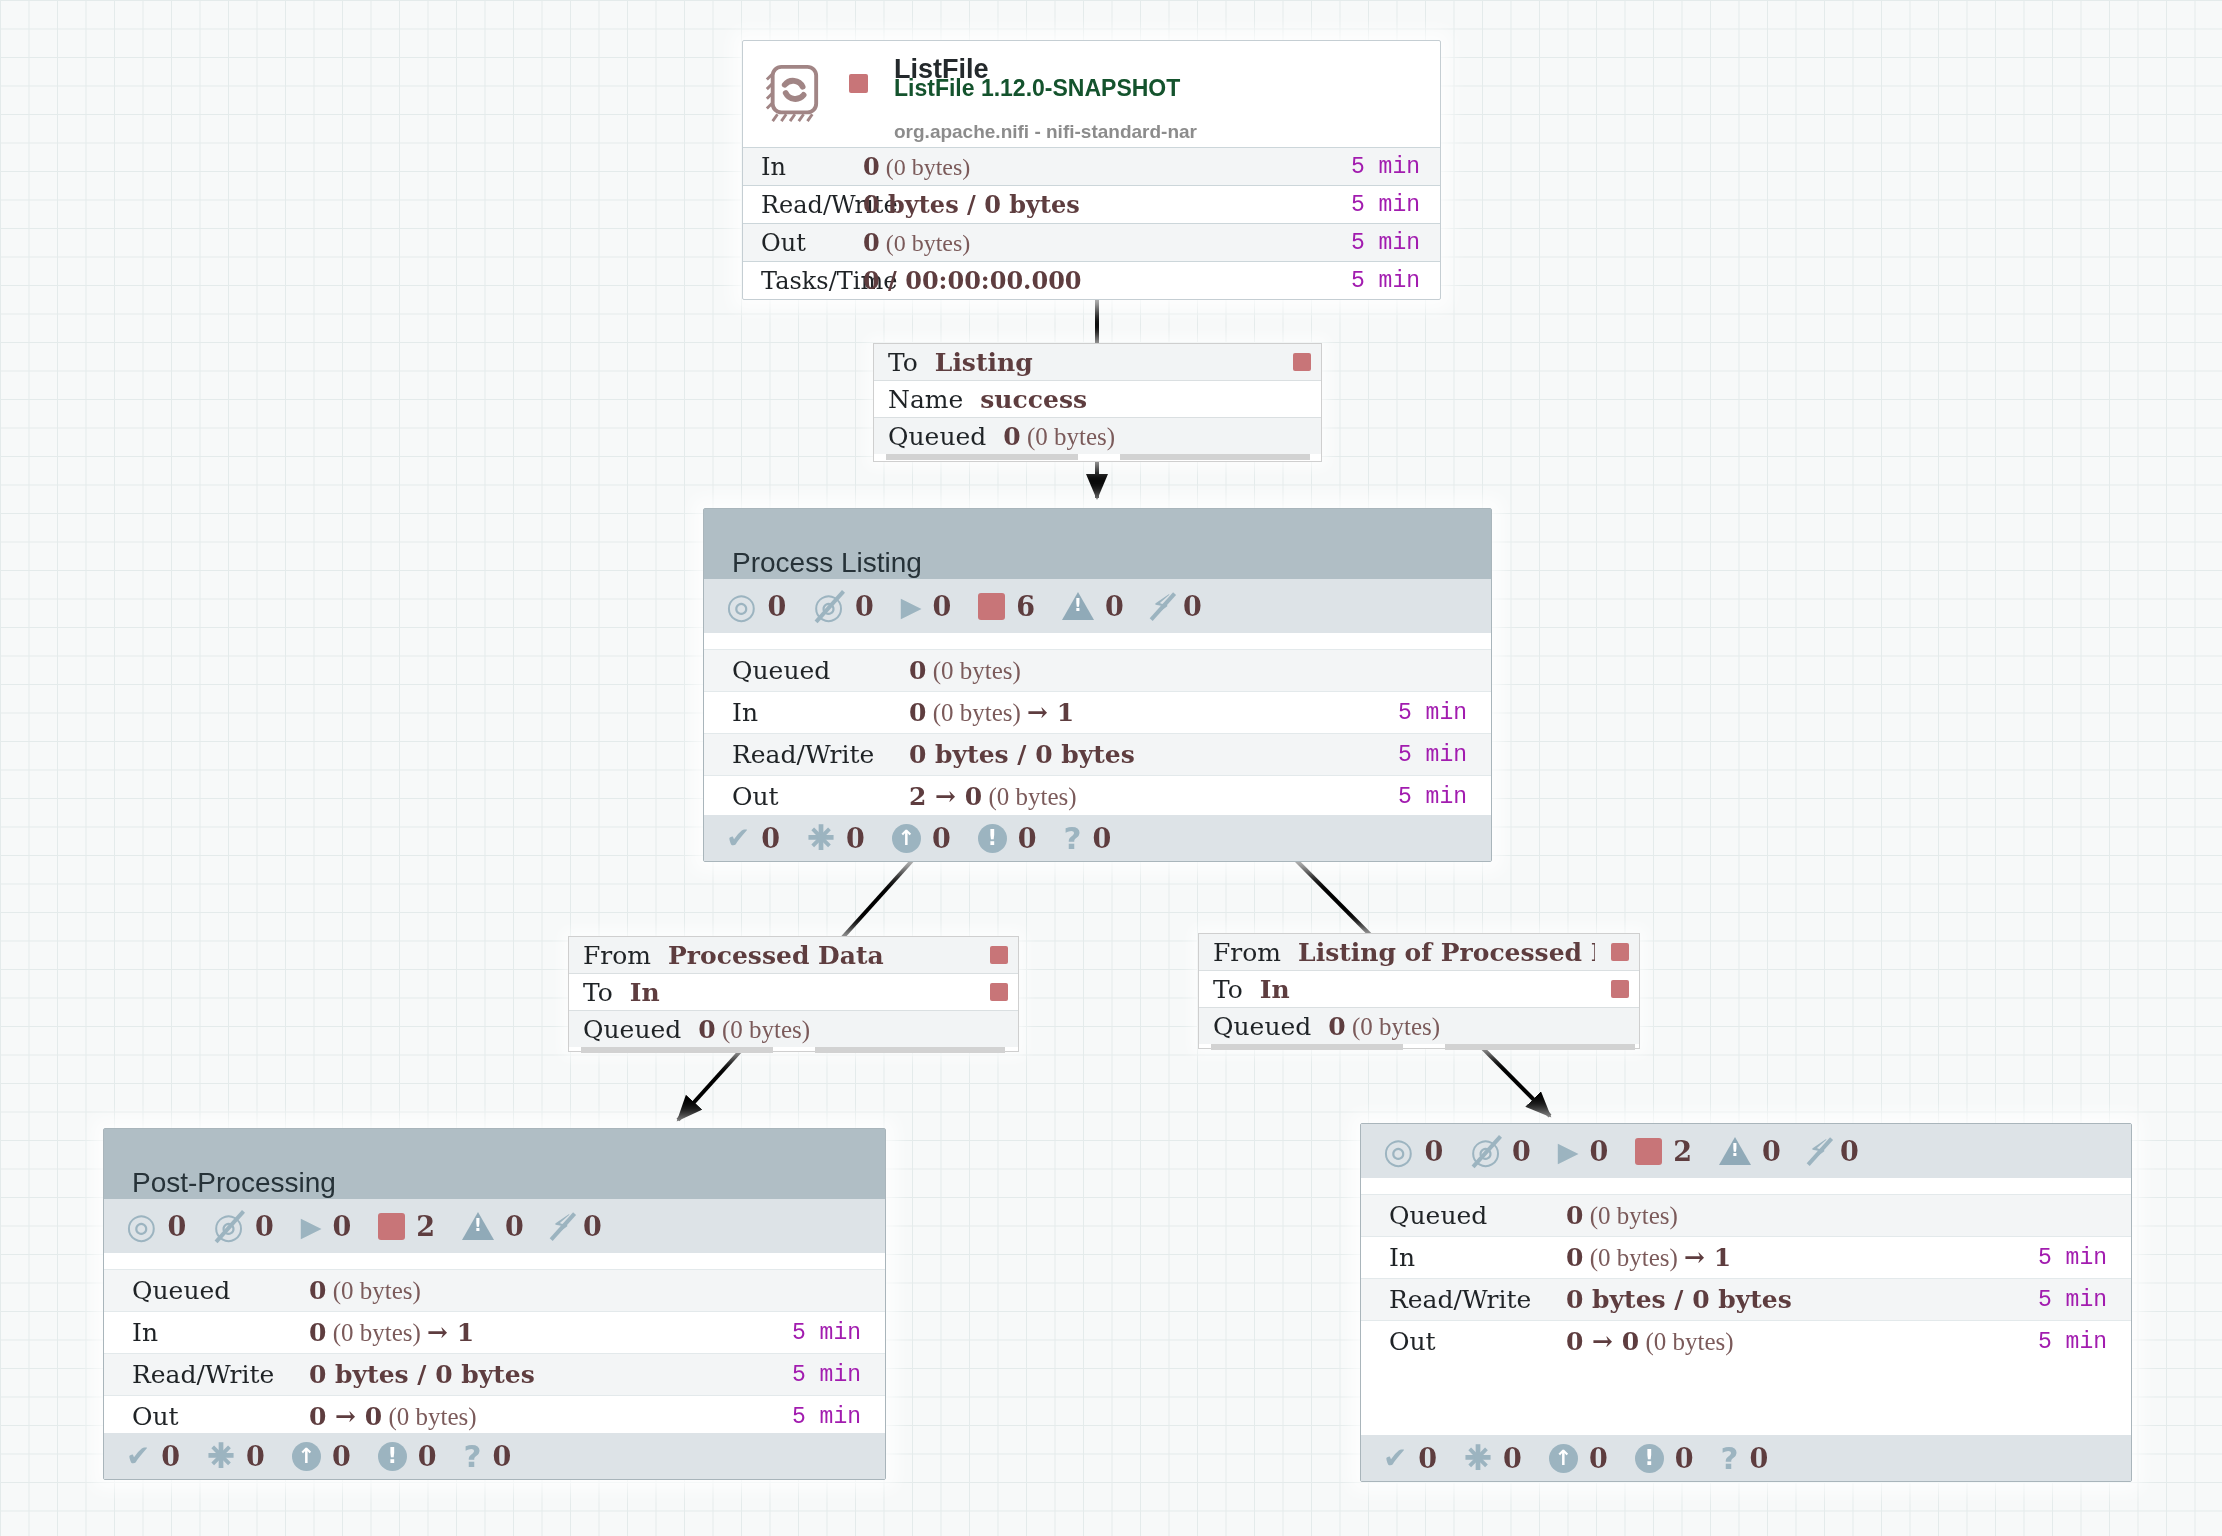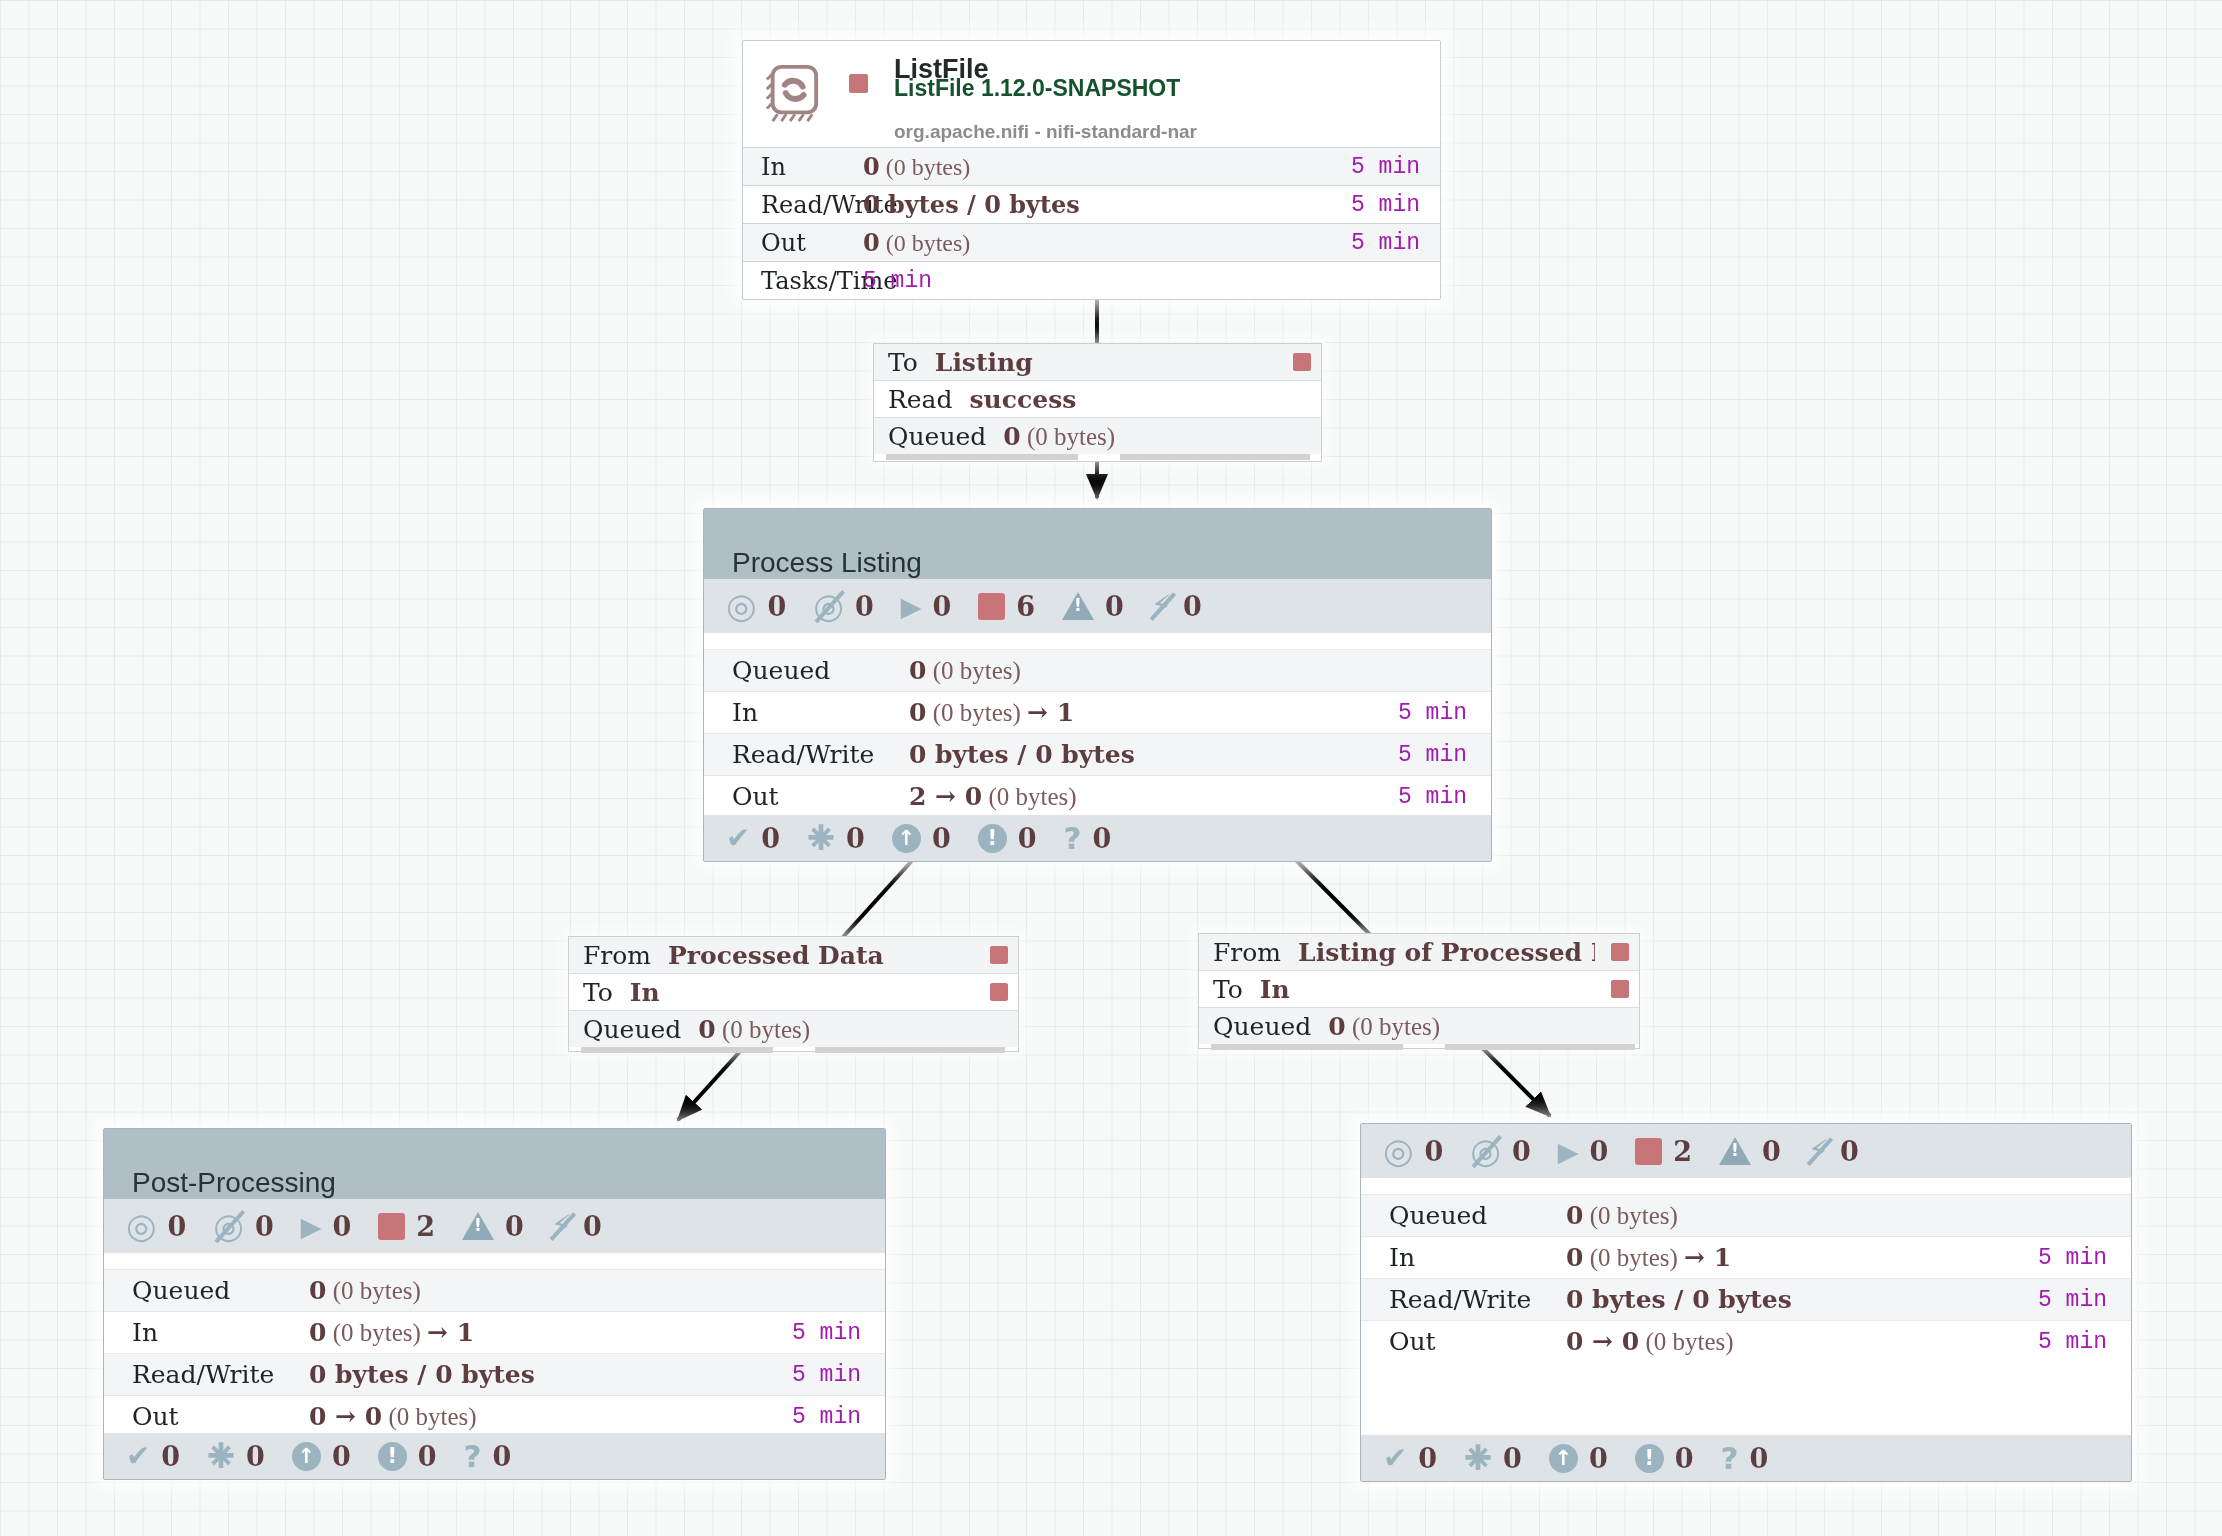--- a/index.html
+++ b/index.html
@@ -129,33 +129,34 @@
           <span class="s-val"><span class="seg-b">0 bytes / 0 bytes</span></span>
           <span class="s-win">5 min</span>
         </div>
       <div class="s-row lt">
           <span class="s-label">Out</span>
           <span class="s-val"><span class="seg-b">0</span><span class="seg-n"> (0 bytes)</span></span>
           <span class="s-win">5 min</span>
         </div>
       <div class="s-row">
           <span class="s-label">Tasks/Time</span>
+          <span class="s-val"><span class="seg-b">0 / 00:00:00.000</span></span>
           <span class="s-win">5 min</span>
         </div>
     </div>
   </div>
 
   <div class="conn conn-a">
     <div class="c-row lt">
         <span class="c-key">To</span>
         <span class="c-val"><span class="seg-b">Listing</span></span>
         <span class="c-sq"></span>
       </div>
     <div class="c-row">
-        <span class="c-key">Read</span>
+        <span class="c-key">Name</span>
         <span class="c-val"><span class="seg-b">success</span></span>
       </div>
     <div class="c-row lt">
         <span class="c-key">Queued</span>
         <span class="c-val"><span class="seg-b">0</span><span class="seg-n"> (0 bytes)</span></span>
       </div>
     <div class="c-bars">
         <span class="bar bar1"></span>
         <span class="bar bar2"></span>
       </div>

